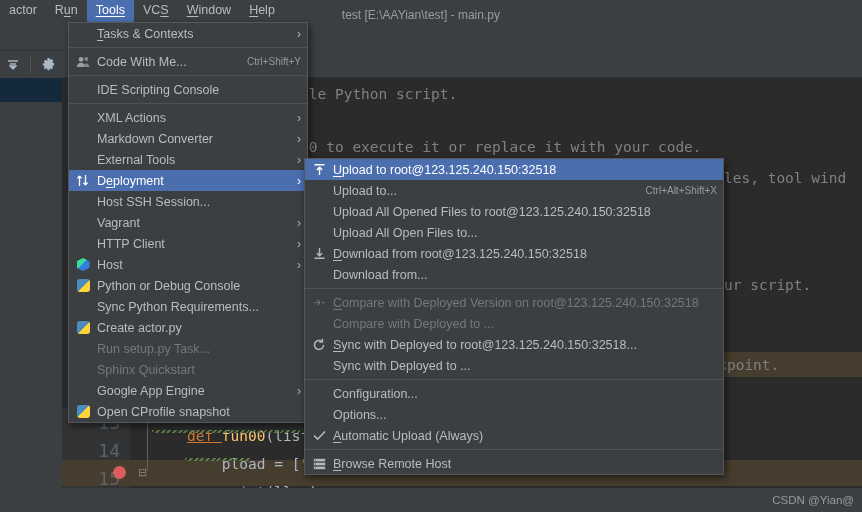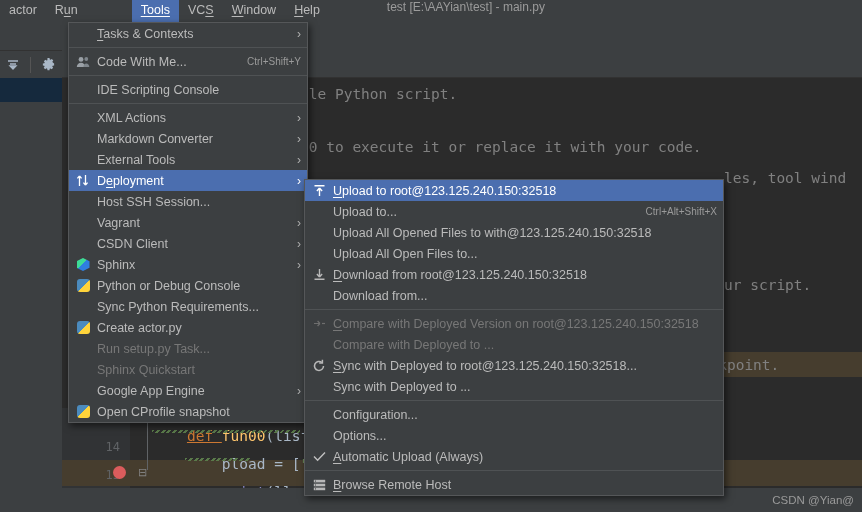--- a/index.html
+++ b/index.html
@@ -8,27 +8,27 @@
     background: #2b2b2b;
     font-family: "Liberation Sans", sans-serif;
     overflow: hidden;
   }
   #root { position: relative; width: 862px; height: 512px; }
 
   
   .menubar {
     position: absolute; left: 0; top: 0; width: 862px; height: 22px;
     background: #3c3f41; color: #bbbbbb;
-    display: flex; align-items: flex-start;
+    display: flex; align-items: flex-end;
     font-size: 12.5px;
   }
   .menubar .mi {
     padding: 3px 9px 4px 9px; white-space: nowrap; line-height: 15px;
   }
-  .menubar .mi.active { background: #4b6eaf; color: #ffffff; margin-left: 45px; }
+  .menubar .mi.active { background: #4b6eaf; color: #ffffff; }
   .menubar .title {
     margin-left: 58px; color: #9b9b9b; font-size: 12px;
   }
 
   
   .toolbar {
     position: absolute; left: 0; top: 22px; width: 862px; height: 28px;
     background: #3c3f41;
   }
   .toolstrip {
@@ -75,21 +75,21 @@
   }
   .hl-brown { background: #463d2e; }
 
   
   .gutter {
     position: absolute; left: 62px; top: 408px; width: 68px; height: 104px;
     background: #313335;
   }
   .lnum {
     position: absolute; left: 62px; width: 58px; text-align: right;
-    font-family: "DejaVu Sans Mono", monospace; font-size: 12px; color: #606366;
+    font-family: "DejaVu Sans Mono", monospace; font-size: 18px; color: #606366;
   }
   .codetext {
     position: absolute; font-family: "DejaVu Sans Mono", monospace;
     font-size: 14.5px; white-space: pre;
   }
   .kw { color: #cc7832; text-decoration: underline; }
   .fn { color: #ffc66d; }
   .pl { color: #a9b7c6; }
   .st { color: #6a8759; }
   .bi { color: #8888c6; }
@@ -124,21 +124,21 @@
   .row .lbl { flex: 1; }
   .row .acc { color: #9a9a9a; font-size: 10px; padding-left: 18px; }
   .row .arrow { color: #b0b0b0; font-size: 12px; padding-left: 10px; }
   .row.sel { background: #4b6eaf; color: #ffffff; }
   .row.sel .arrow { color: #ffffff; }
   .row.dis { color: #777777; }
   .u { text-decoration: underline; text-underline-offset: 2px; }
   .sep { height: 1px; background: #4f5254; margin: 3px 0; }
 
   
-  #deploy-menu { left: 304px; top: 158px; width: 420px; margin-top: 21px; }
+  #deploy-menu { left: 304px; top: 158px; width: 420px; }
   #deploy-menu .row { height: 21px; }
   .pyicon {
     width: 13px; height: 13px; border-radius: 3px;
     background: linear-gradient(135deg,#4b8bbe 0 50%, #ffd43b 50% 100%);
     display: inline-block;
   }
   .spaceicon {
     width: 13px; height: 13px; display: inline-block;
     background: linear-gradient(135deg,#3ddc97 0 45%, #2f7fe0 45% 100%);
     clip-path: polygon(50% 0,100% 25%,100% 75%,50% 100%,0 75%,0 25%);
@@ -312,29 +312,29 @@
     </div>
 
     <div class="row">
       <div class="ico"></div>
       <div class="lbl">Vagrant</div>
       <div class="arrow">›</div>
     </div>
 
     <div class="row">
       <div class="ico"></div>
-      <div class="lbl">CSDN Client</div>
+      <div class="lbl">HTTP Client</div>
       <div class="arrow">›</div>
     </div>
 
     <div class="row">
       <div class="ico">
           <span class="spaceicon"></span>
         </div>
-      <div class="lbl">Sphinx</div>
+      <div class="lbl">Host</div>
       <div class="arrow">›</div>
     </div>
 
     <div class="row">
       <div class="ico">
           <span class="pyicon"></span>
         </div>
       <div class="lbl">Python or Debug Console</div>
     </div>
 
@@ -387,21 +387,21 @@
     </div>
 
     <div class="row">
       <div class="ico"></div>
       <div class="lbl">Upload to...</div>
       <div class="acc">Ctrl+Alt+Shift+X</div>
     </div>
 
     <div class="row">
       <div class="ico"></div>
-      <div class="lbl">Upload All Opened Files to with@123.125.240.150:32518</div>
+      <div class="lbl">Upload All Opened Files to root@123.125.240.150:32518</div>
     </div>
 
     <div class="row">
       <div class="ico"></div>
       <div class="lbl">Upload All Open Files to...</div>
     </div>
 
     <div class="row">
       <div class="ico">
         <svg width="13" height="13" viewBox="0 0 13 13">

